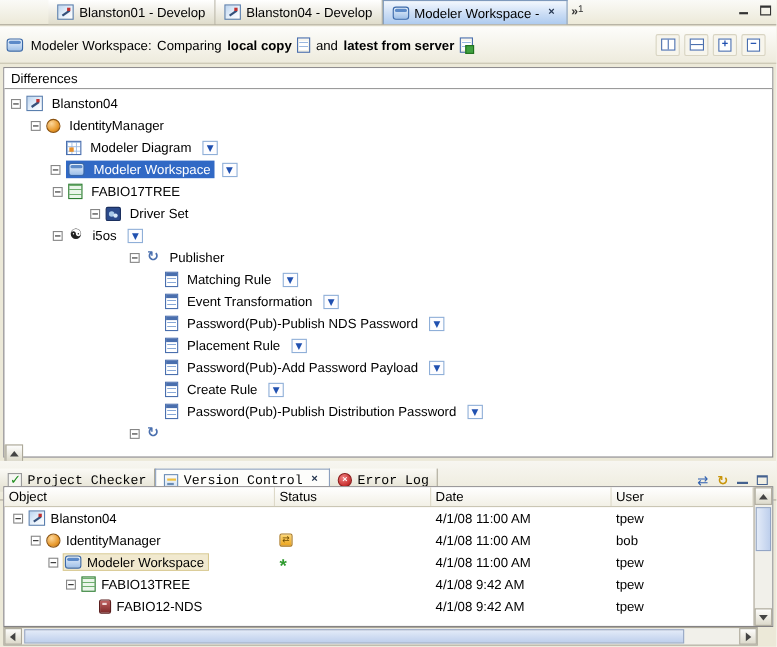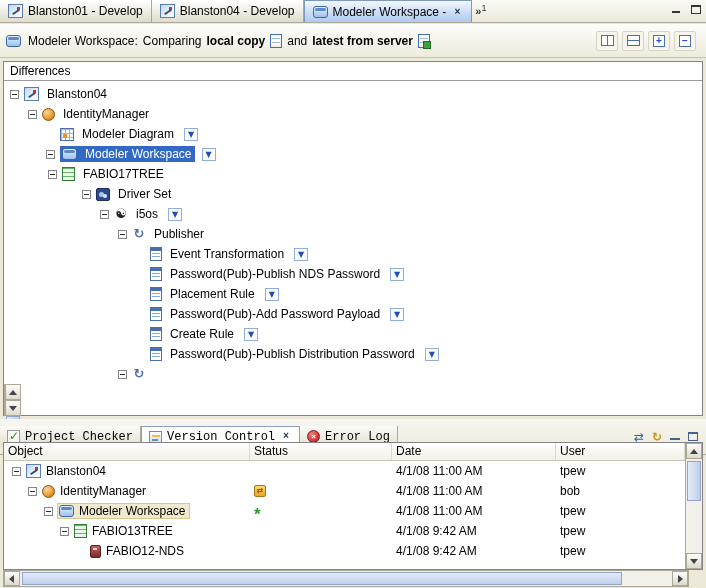--- a/index.html
+++ b/index.html
@@ -9,20 +9,21 @@
     font-family:"Liberation Sans", sans-serif; font-size:12px; color:#000;
   }
   .icon { display:inline-block; flex:none; position:relative; }
 
   
   #editor-tabs {
     position:absolute; top:0; left:0; width:706px; height:23px;
     display:flex; align-items:flex-end;
     background:linear-gradient(#FAFAF7,#ECE9D8);
     border-bottom:1px solid #ACA899;
+    padding-left:44px;
   }
   .etab {
     display:flex; align-items:center; gap:5px; height:22px; padding:0 8px;
     border-right:1px solid #ACA899; background:linear-gradient(#FFFFFF,#DFDCCB);
     white-space:nowrap; cursor:default;
   }
   .etab.active {
     background:linear-gradient(#F3F8FE 0%,#CBDDF5 55%,#AECBEF 100%);
     border-left:1px solid #7E99BC; border-top:1px solid #7E99BC; border-right:1px solid #7E99BC;
   }
@@ -248,30 +249,36 @@
       <div class="trow" style="padding-left:44px">
         <span class="exp"></span>
         <span class="icon i-tree"></span>
         <span class="lbl">FABIO17TREE</span>
       </div>
       <div class="trow" style="padding-left:78px">
         <span class="exp"></span>
         <span class="icon i-driverset"></span>
         <span class="lbl">Driver Set</span>
       </div>
-      <div class="trow" style="padding-left:96px">
+      <div class="trow" style="padding-left:44px">
         <span class="exp"></span>
         <span class="icon i-i5os"></span>
         <span class="lbl">i5os</span>
         <span class="badge"></span>
       </div>
       <div class="trow" style="padding-left:114px">
         <span class="exp"></span>
         <span class="icon i-publisher"></span>
         <span class="lbl">Publisher</span>
+      </div>
+      <div class="trow" style="padding-left:132px">
+        <span class="expsp"></span>
+        <span class="icon i-policy"></span>
+        <span class="lbl">Matching Rule</span>
+        <span class="badge"></span>
       </div>
       <div class="trow" style="padding-left:132px">
         <span class="expsp"></span>
         <span class="icon i-policy"></span>
         <span class="lbl">Event Transformation</span>
         <span class="badge"></span>
       </div>
       <div class="trow" style="padding-left:132px">
         <span class="expsp"></span>
         <span class="icon i-policy"></span>

